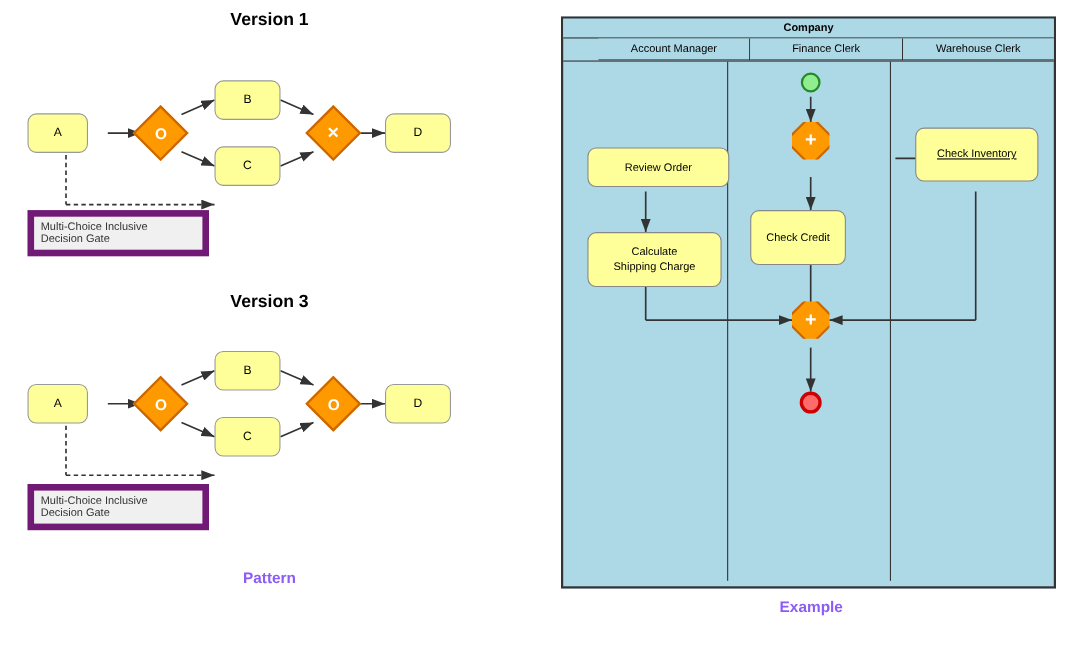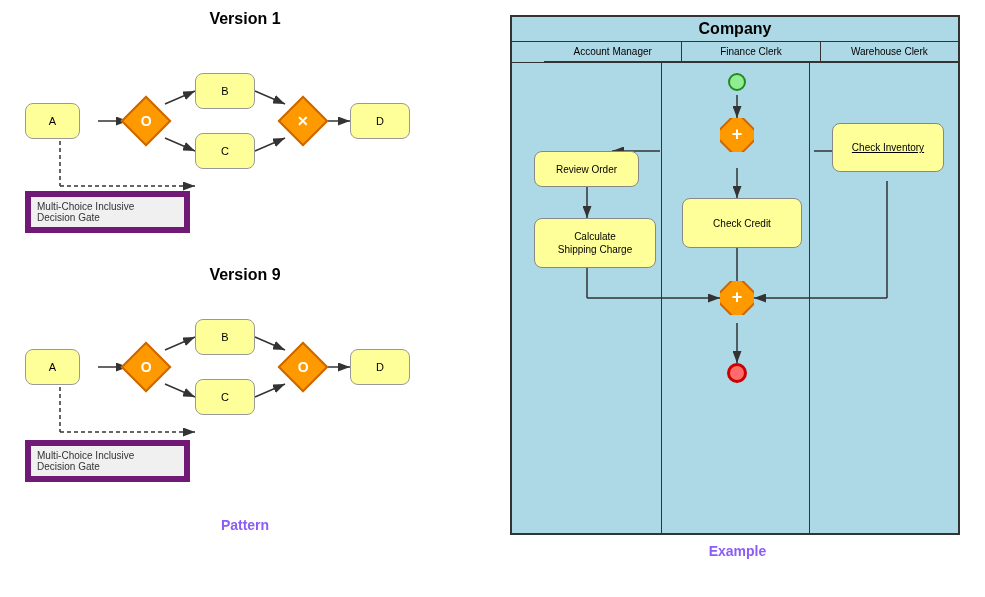--- a/index.html
+++ b/index.html
@@ -105,21 +105,21 @@
       position: relative;
       width: 450px;
       height: 520px;
       margin-top: 5px;
     }
 
     .swimlane-header {
       background: #add8e6;
       border-bottom: 1px solid #333;
       text-align: center;
-      font-size: 16px;
+      font-size: 10px;
       font-weight: bold;
       padding: 3px;
     }
 
     .swimlane-col-header {
       text-align: center;
       font-size: 10px;
       padding: 4px 2px;
       border-bottom: 1px solid #333;
       background: #add8e6;
@@ -211,21 +211,21 @@
     </div>
 
     <div class="node-rect" style="left:330px;top:67px;width:60px;height:36px;">D</div>
 
     <div class="label-box" style="left:5px;top:155px;width:165px;">
       <span style="white-space:pre-line;">Multi-Choice Inclusive
 Decision Gate</span>
     </div>
   </div>
 
-  <div class="version-title" style="margin-top:10px;">Version 9</div>
+  <div class="version-title" style="margin-top:10px;">Version 3</div>
 
   <div class="diagram v2-diagram" style="margin-top:5px;">
     <svg class="full-svg" width="440" height="200">
       <defs>
         <marker id="arrowhead2" markerWidth="8" markerHeight="6" refX="8" refY="3" orient="auto">
           <polygon points="0 0, 8 3, 0 6" fill="#333"></polygon>
         </marker>
       </defs>
 
       <line x1="78" y1="75" x2="108" y2="75" stroke="#333" stroke-width="1.5" marker-end="url(#arrowhead2)"></line>
@@ -313,25 +313,25 @@
 
       <div class="start-circle" style="left:216px;top:10px;"></div>
 
       <div style="position:absolute;left:208px;top:55px;width:34px;height:34px;">
         <svg width="34" height="34" viewBox="0 0 34 34">
           <rect x="1" y="1" width="32" height="32" fill="#ff9900" stroke="#cc6600" stroke-width="2" transform="rotate(45,17,17)"></rect>
           <text x="17" y="22" text-anchor="middle" font-size="18" font-weight="bold" fill="white">+</text>
         </svg>
       </div>
 
-      <div class="swimlane-node" style="left:22px;top:88px;width:105px;height:36px;">
+      <div class="swimlane-node" style="left:22px;top:78px;width:129px;height:36px;">
         <span>Review Order</span>
       </div>
 
-      <div class="swimlane-node" style="left:170px;top:135px;width:120px;height:50px;">
+      <div class="swimlane-node" style="left:170px;top:135px;width:87px;height:50px;">
         <span>Check Credit</span>
       </div>
 
       <div class="swimlane-node" style="left:320px;top:60px;width:112px;height:49px;text-decoration:underline;">
         <span>Check Inventory</span>
       </div>
 
       <div class="swimlane-node" style="left:22px;top:155px;width:122px;height:50px;">
         <span style="white-space:pre-line;">Calculate
 Shipping Charge</span>

